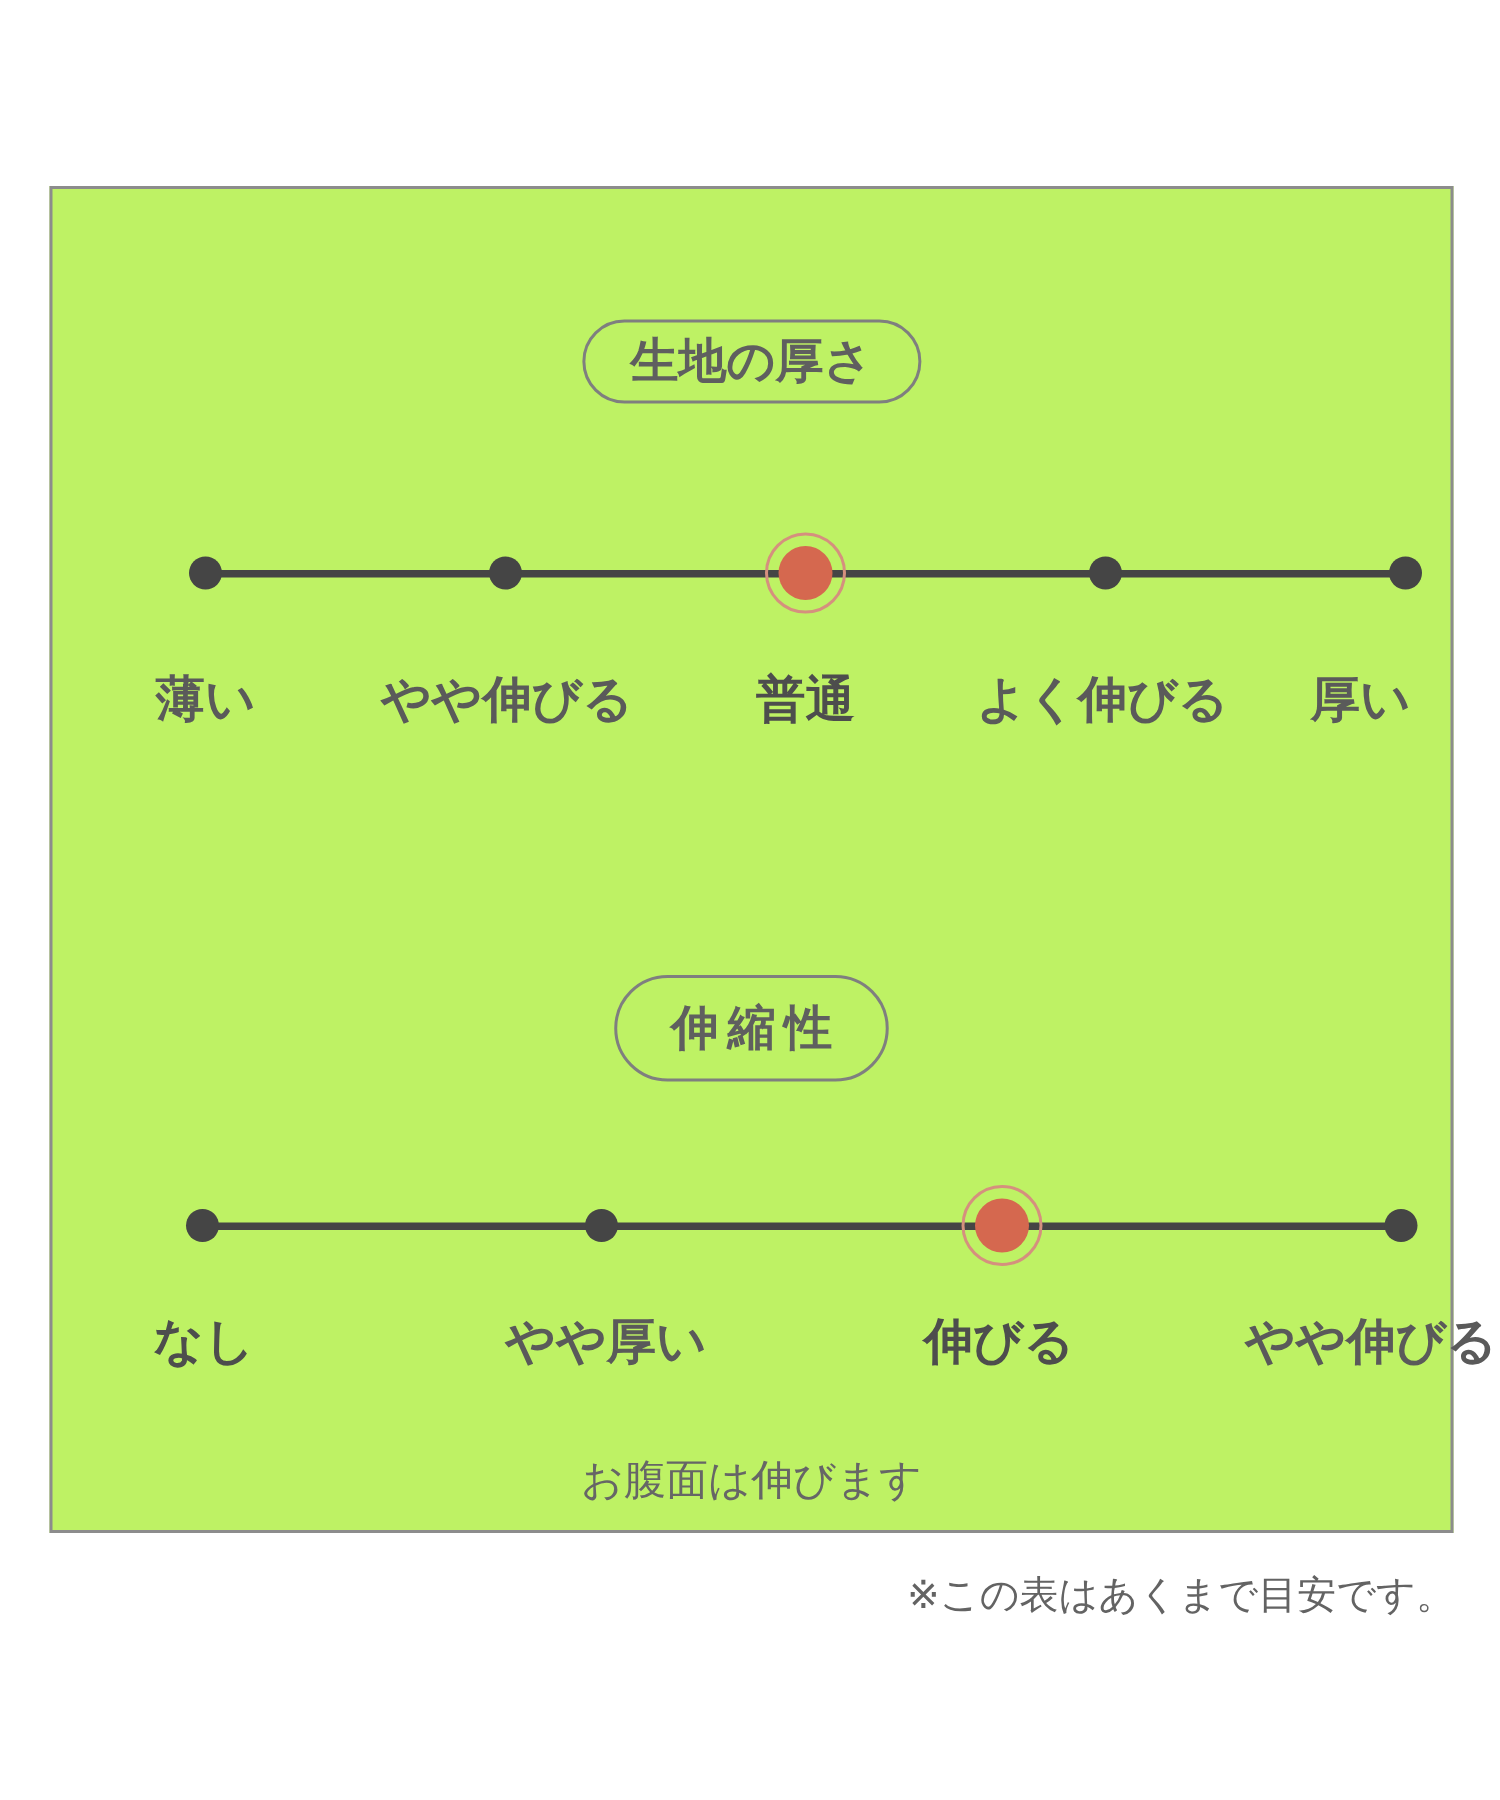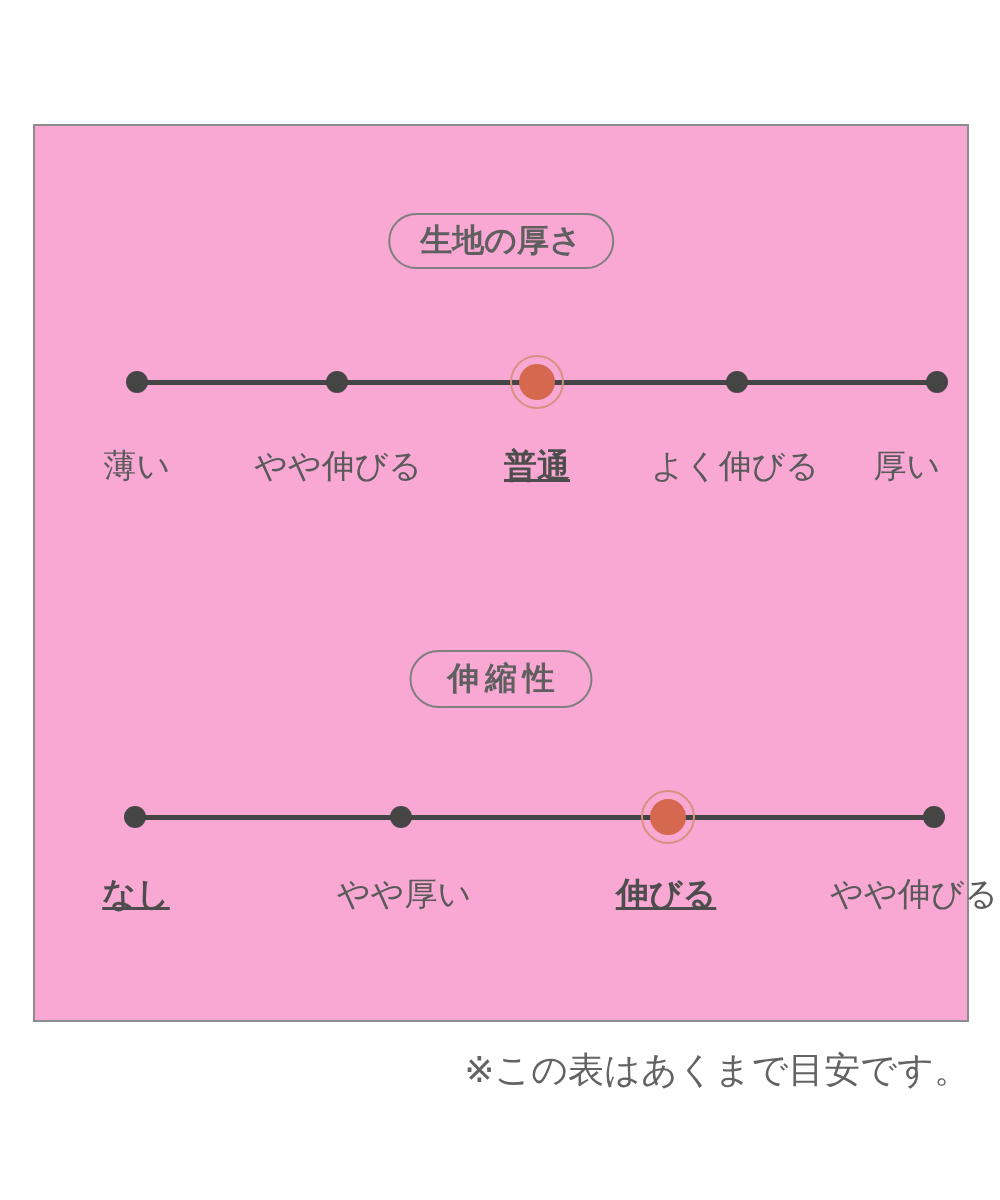--- a/index.html
+++ b/index.html
@@ -6,31 +6,31 @@
   html, body { background: #ffffff; }
   body {
     width: 1000px; height: 1200px; position: relative;
     font-family: "Liberation Sans", "DejaVu Sans", sans-serif;
     overflow: hidden;
   }
   .frame {
     position: absolute; left: 33px; top: 124px;
     width: 936px; height: 898px;
     border: 2px solid #8c8c8c;
-    background: #f9a8d4;
+    background: #bef264;
   }
   .pill {
     position: absolute; left: 50%; transform: translateX(-50%);
     border: 2px solid #7f7f7f; border-radius: 999px;
     color: #5f5f5f; font-size: 32px; font-weight: 600;
     display: flex; align-items: center; justify-content: center;
     padding: 0 30px; white-space: nowrap;
   }
   .pill-1 { top: 87px; height: 56px; }
-  .pill-2 { top: 524px; height: 58px; letter-spacing: 0.18em; text-indent: 0.18em; }
+  .pill-2 { top: 524px; height: 71px; letter-spacing: 0.18em; text-indent: 0.18em; }
   .track {
     position: absolute; height: 5px; background: #454545; border-radius: 3px;
   }
   .track-1 { left: 102px; top: 254px; width: 800px; }
   .track-2 { left: 100px; top: 689px; width: 799px; }
   .dot {
     position: absolute; width: 22px; height: 22px; border-radius: 50%;
     background: #454545; transform: translate(-50%, -50%);
   }
   .row1 .dot { top: 256px; }
@@ -42,32 +42,32 @@
   .row1 .dot-selected { top: 256px; }
   .row2 .dot-selected { top: 691px; }
   .ring {
     position: absolute; left: 50%; top: 50%;
     width: 54px; height: 54px; border-radius: 50%;
     border: 2px solid #d5907e; transform: translate(-50%, -50%);
     background: transparent;
   }
   .lab {
     position: absolute; transform: translateX(-50%);
-    color: #5a5a5a; font-size: 33px; font-weight: 400; white-space: nowrap;
+    color: #5a5a5a; font-size: 33px; font-weight: 700; white-space: nowrap;
   }
   .row1 .lab { top: 318px; }
   .row2 .lab { top: 746px; text-align: center; }
-  .lab.bold { font-weight: 700; color: #4d4d4d; text-decoration: underline; }
+  .lab.bold { font-weight: 700; color: #4d4d4d; }
   .note {
     position: absolute; left: 50%; top: 842px; transform: translateX(-50%);
     color: #666666; font-size: 28px; white-space: nowrap;
   }
   .footnote {
     position: absolute; right: 30px; top: 1046px;
-    color: #636363; font-size: 36px; white-space: nowrap;
+    color: #636363; font-size: 26px; white-space: nowrap;
   }
 </style>
 </head>
 <body>
 
 <div class="frame">
 
   <div class="pill pill-1">生地の厚さ</div>
 
   <div class="row1">
@@ -99,15 +99,16 @@
       <div class="ring"></div>
     </div>
     <div class="dot" style="left:899px"></div>
 
     <div class="lab bold" style="left:101px">なし</div>
     <div class="lab" style="left:369px">やや厚い</div>
     <div class="lab bold" style="left:631px">伸びる</div>
     <div class="lab" style="left:879px">やや伸びる</div>
   </div>
 
+  <div class="note">お腹面は伸びます</div>
 </div>
 
 <div class="footnote">※この表はあくまで目安です。</div>
 
 </body></html>

